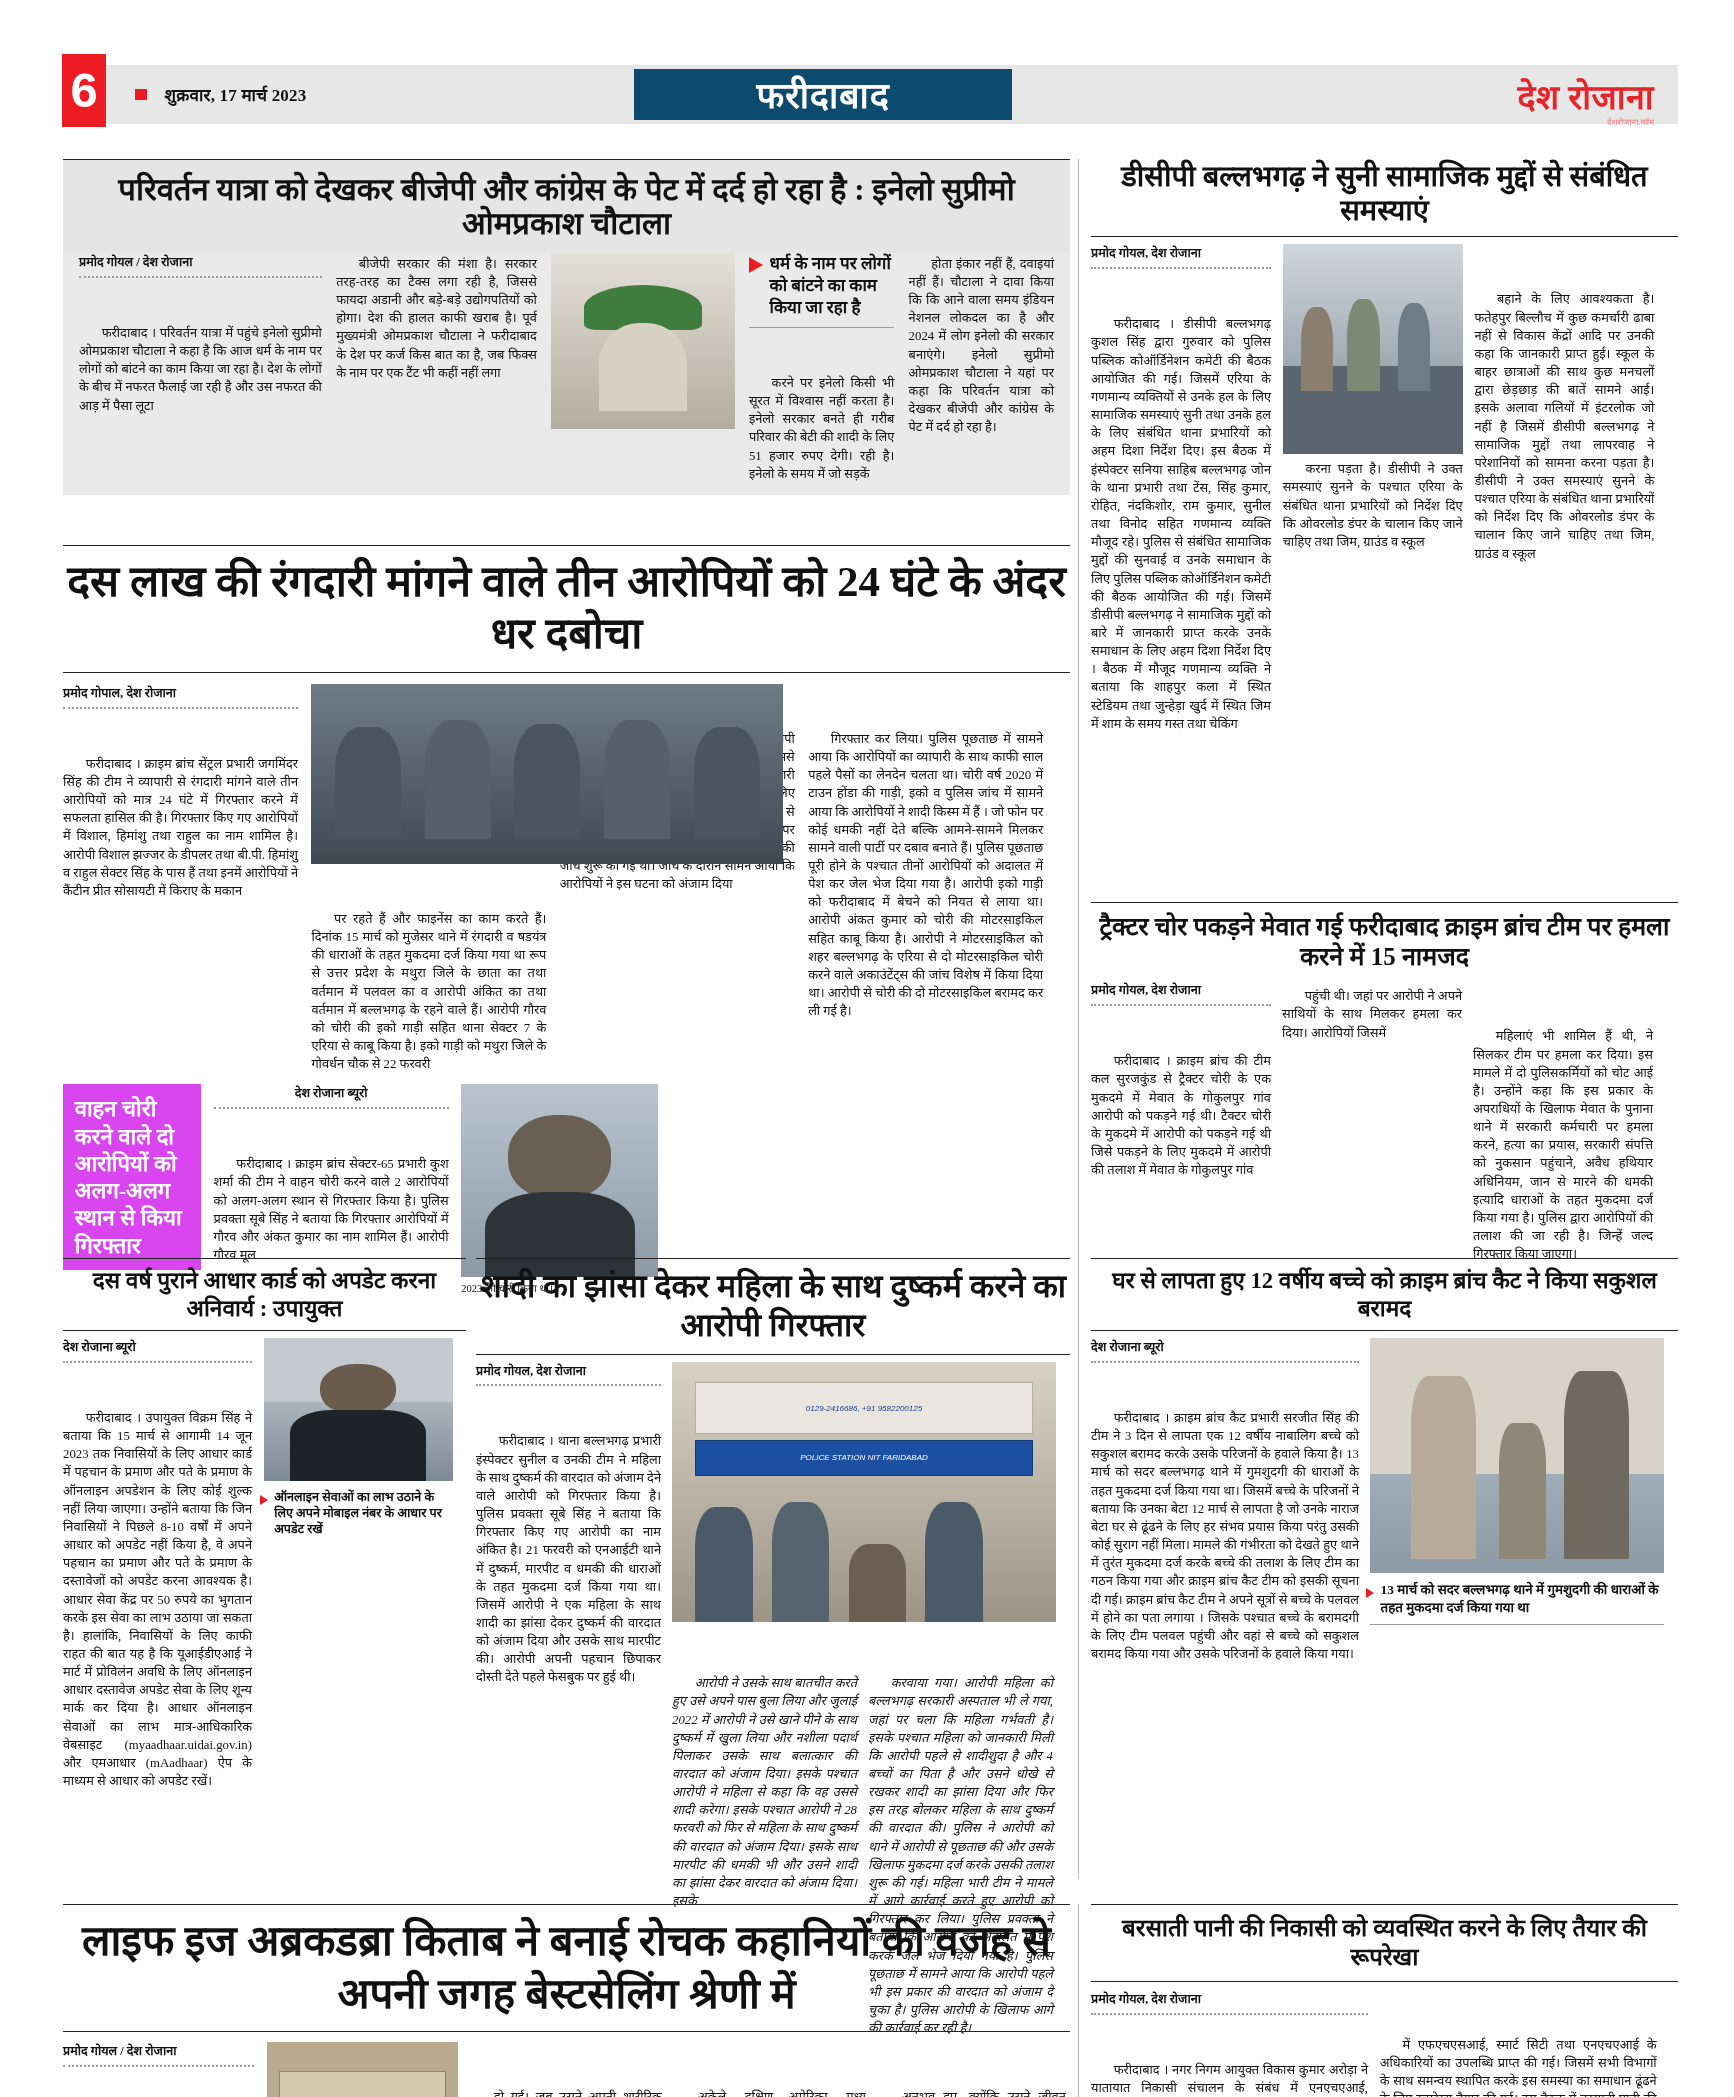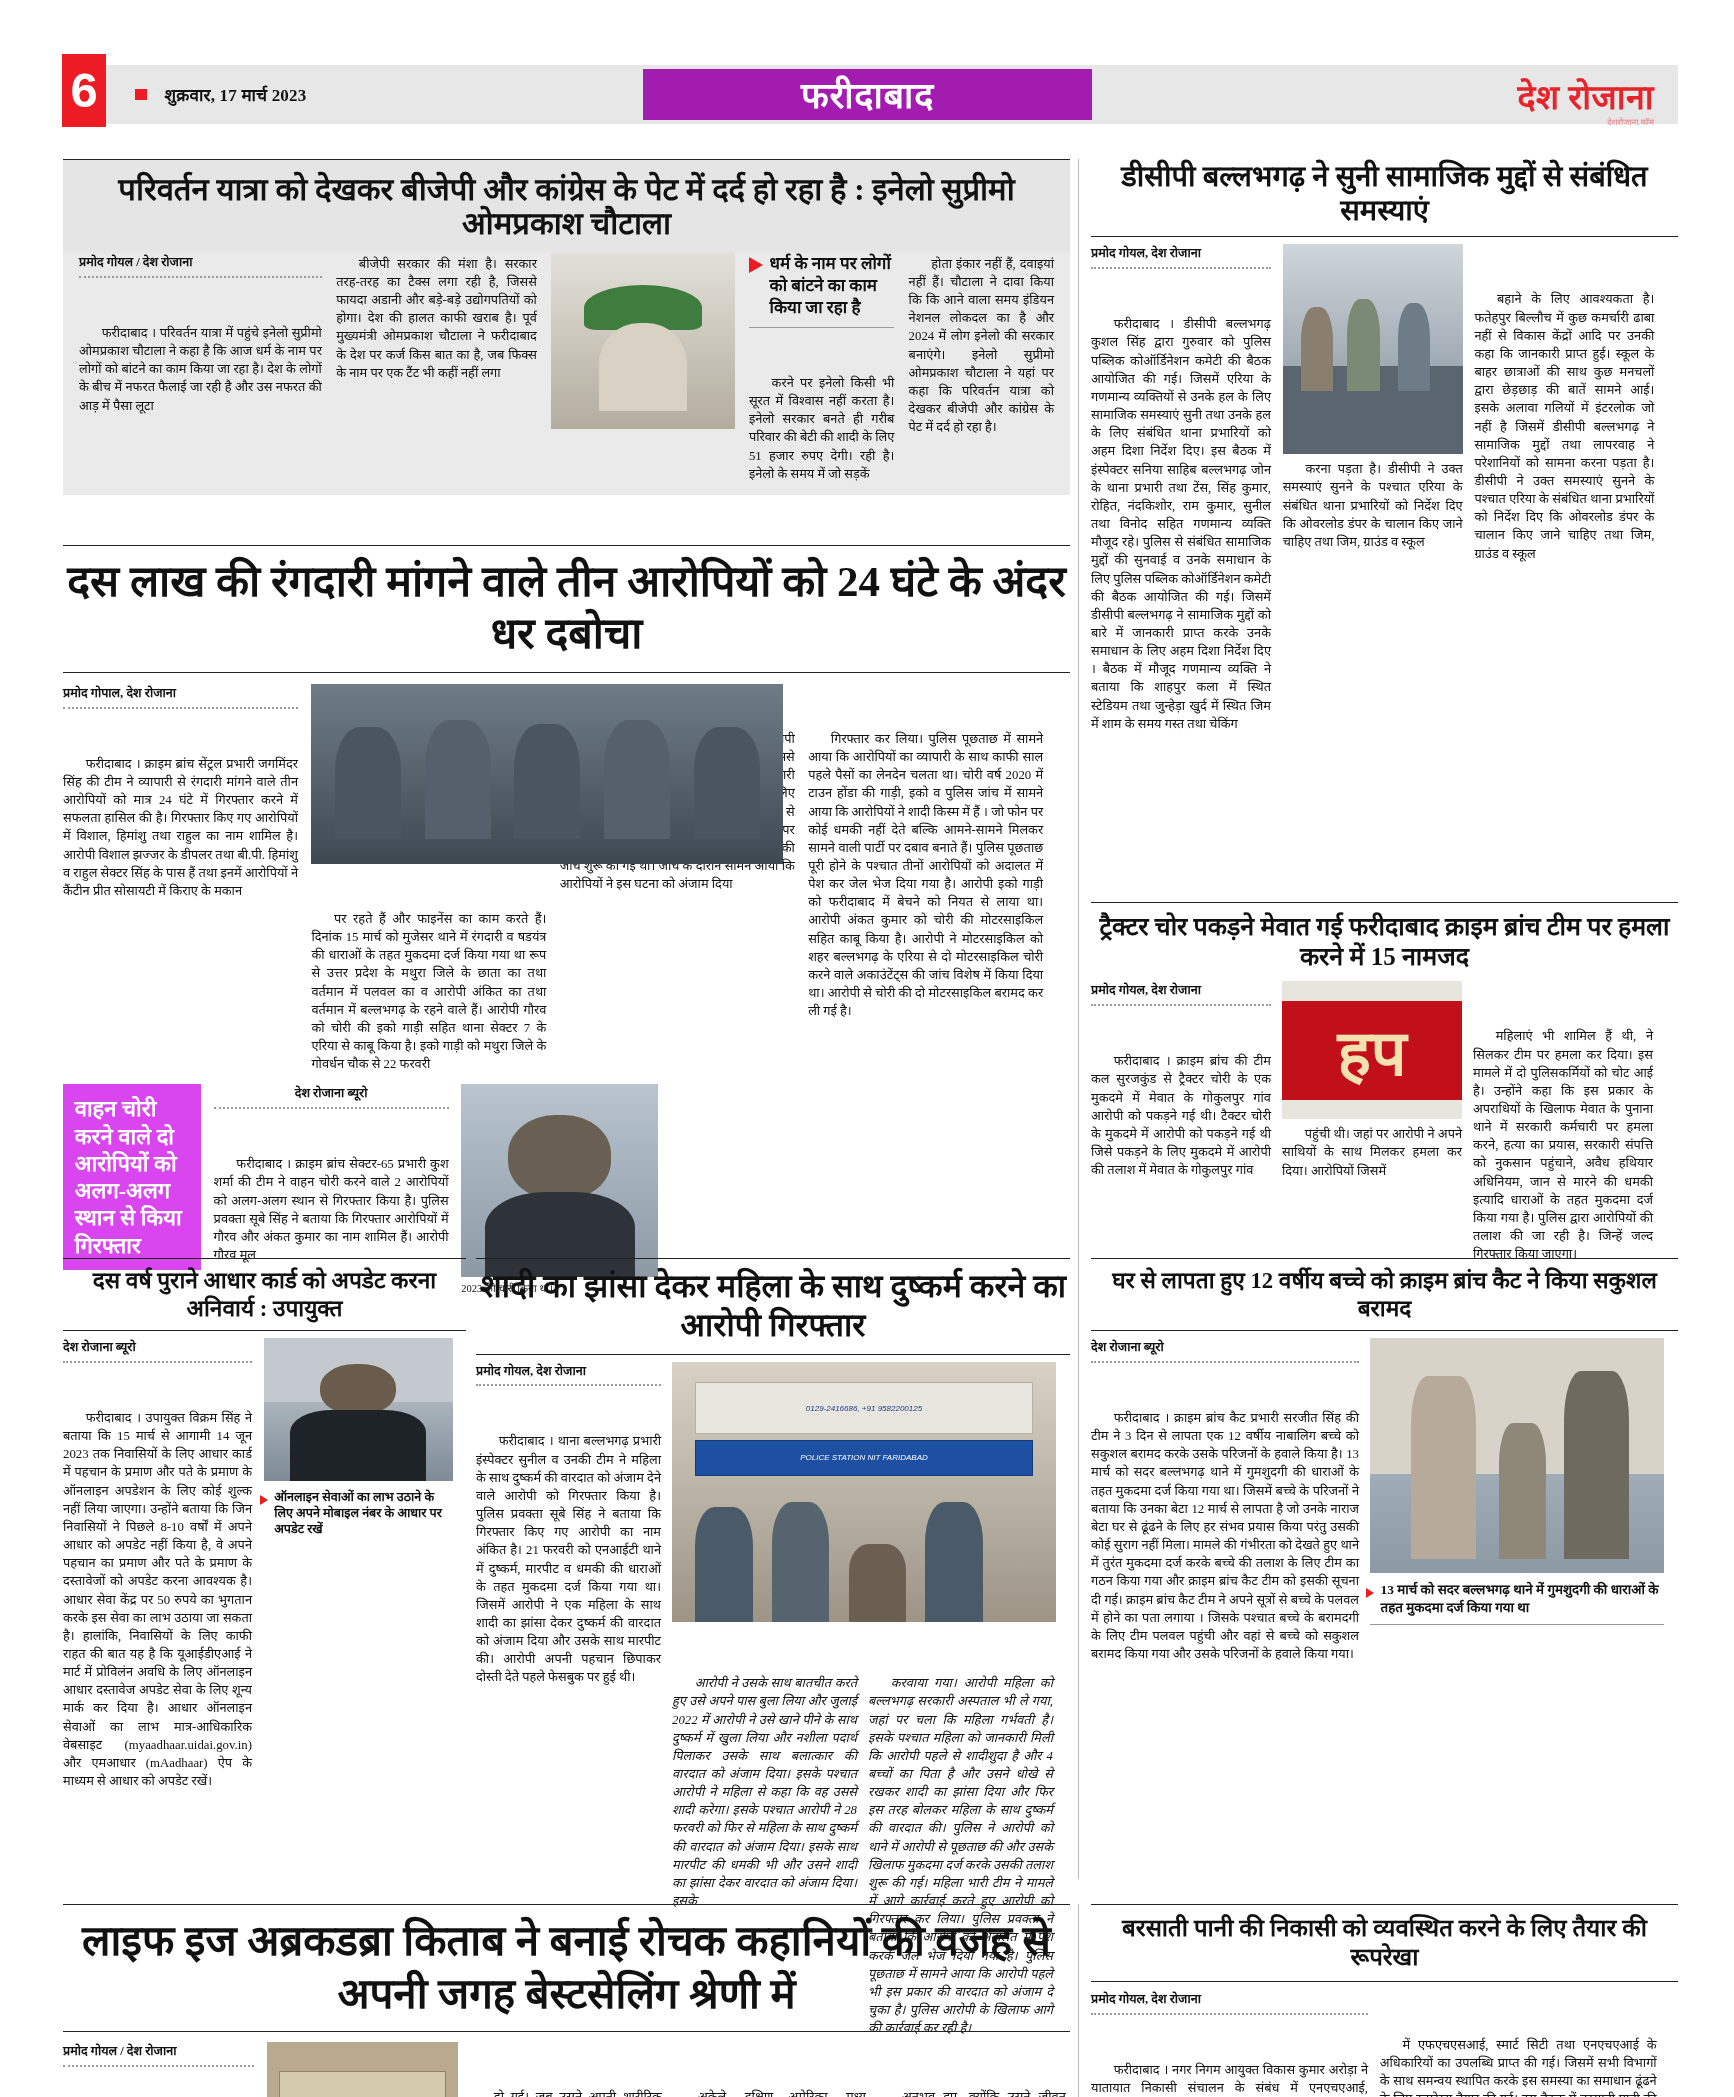--- a/index.html
+++ b/index.html
@@ -20,23 +20,23 @@
   .pagenum{
     width:44px; height:73px; background:#ed1c24; color:#fff;
     font-family:"Liberation Sans", sans-serif; font-weight:bold;
     font-size:49px; line-height:72px; text-align:center;
     margin-top:-7.6px; margin-left:-0.8px; flex:0 0 auto;
   }
   .date-wrap{ display:flex; align-items:center; gap:17.6px; margin-left:29px;}
   .red-sq{ width:11.7px;height:11.7px;background:#ed1c24; }
   .date-text{ font-size:17px; font-weight:bold; letter-spacing:0.2px; }
   .city-plate{
-    position:absolute; left:634px; top:69px; width:449px; height:51px;
-    background:#a21caf; color:#fff; display:flex;align-items:center;justify-content:center;
-    font-size:36px; font-weight:bold; letter-spacing:0.8px;margin-left:9px;
+    position:absolute; left:634px; top:69px; width:378px; height:51px;
+    background:#0c4a6e; color:#fff; display:flex;align-items:center;justify-content:center;
+    font-size:36px; font-weight:bold; letter-spacing:0.8px;
   }
   .brand{
     position:absolute; right:80px; top:73px; text-align:right;
   }
   .brand-main{ color:#e8242b; font-size:34px; font-weight:bold; letter-spacing:0.4px; }
   .brand-sub{ color:#e8242b; font-size:8.4px; opacity:.55; margin-top:-3.4px; }
 
   
   .rule{ border-top:1.3px solid #222; }
   .rule-thin{ border-top:0.8px solid #9a9a9a; }
@@ -286,25 +286,20 @@
     <div class="hl">ट्रैक्टर चोर पकड़ने मेवात गई फरीदाबाद क्राइम ब्रांच टीम पर हमला करने में 15 नामजद</div>
     <div class="body">
       <div class="c">
         <div class="byline">प्रमोद गोयल, देश रोजाना</div>
         <div class="dots"></div>
         <div class="col-text">
             <p>फरीदाबाद । क्राइम ब्रांच की टीम कल सुरजकुंड से ट्रैक्टर चोरी के एक मुकदमे में मेवात के गोकुलपुर गांव आरोपी को पकड़ने गई थी। टैक्टर चोरी के मुकदमे में आरोपी को पकड़ने गई थी जिसे पकड़ने के लिए मुकदमे में आरोपी की तलाश में मेवात के गोकुलपुर गांव</p>
           </div>
       </div>
       <div class="c">
-        <div class="photo ph-red" style="width:100%;height:138px;">
-          <div style="position:absolute;left:0;top:0;width:100%;height:14%;background:#e8e5de;"></div>
-          <div style="position:absolute;left:0;bottom:0;width:100%;height:14%;background:#e8e5de;"></div>
-          <div class="hpbadge">हप</div>
-        </div>
         <div class="col-text" style="margin-top:5.9px;">
             <p>पहुंची थी। जहां पर आरोपी ने अपने साथियों के साथ मिलकर हमला कर दिया। आरोपियों जिसमें</p>
           </div>
       </div>
       <div class="c">
         <div class="col-text">
             <p>महिलाएं भी शामिल हैं थी, ने सिलकर टीम पर हमला कर दिया। इस मामले में दो पुलिसकर्मियों को चोट आई है। उन्होंने कहा कि इस प्रकार के अपराधियों के खिलाफ मेवात के पुनाना थाने में सरकारी कर्मचारी पर हमला करने, हत्या का प्रयास, सरकारी संपत्ति को नुकसान पहुंचाने, अवैध हथियार अधिनियम, जान से मारने की धमकी इत्यादि धाराओं के तहत मुकदमा दर्ज किया गया है। पुलिस द्वारा आरोपियों की तलाश की जा रही है। जिन्हें जल्द गिरफ्तार किया जाएगा।</p>
           </div>
       </div>
     </div>

